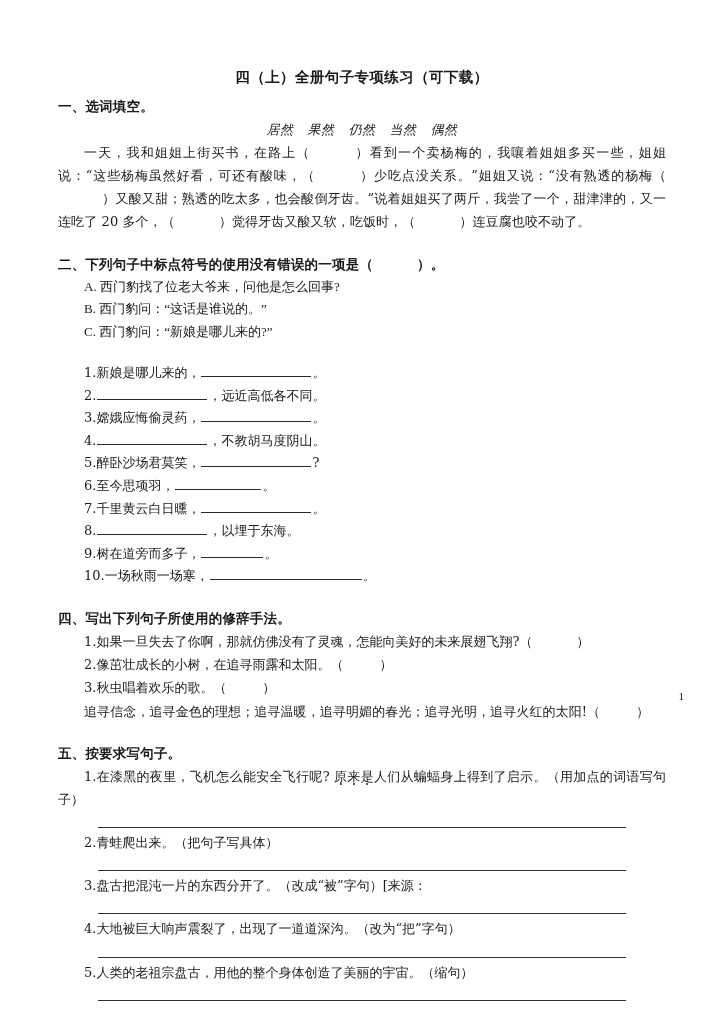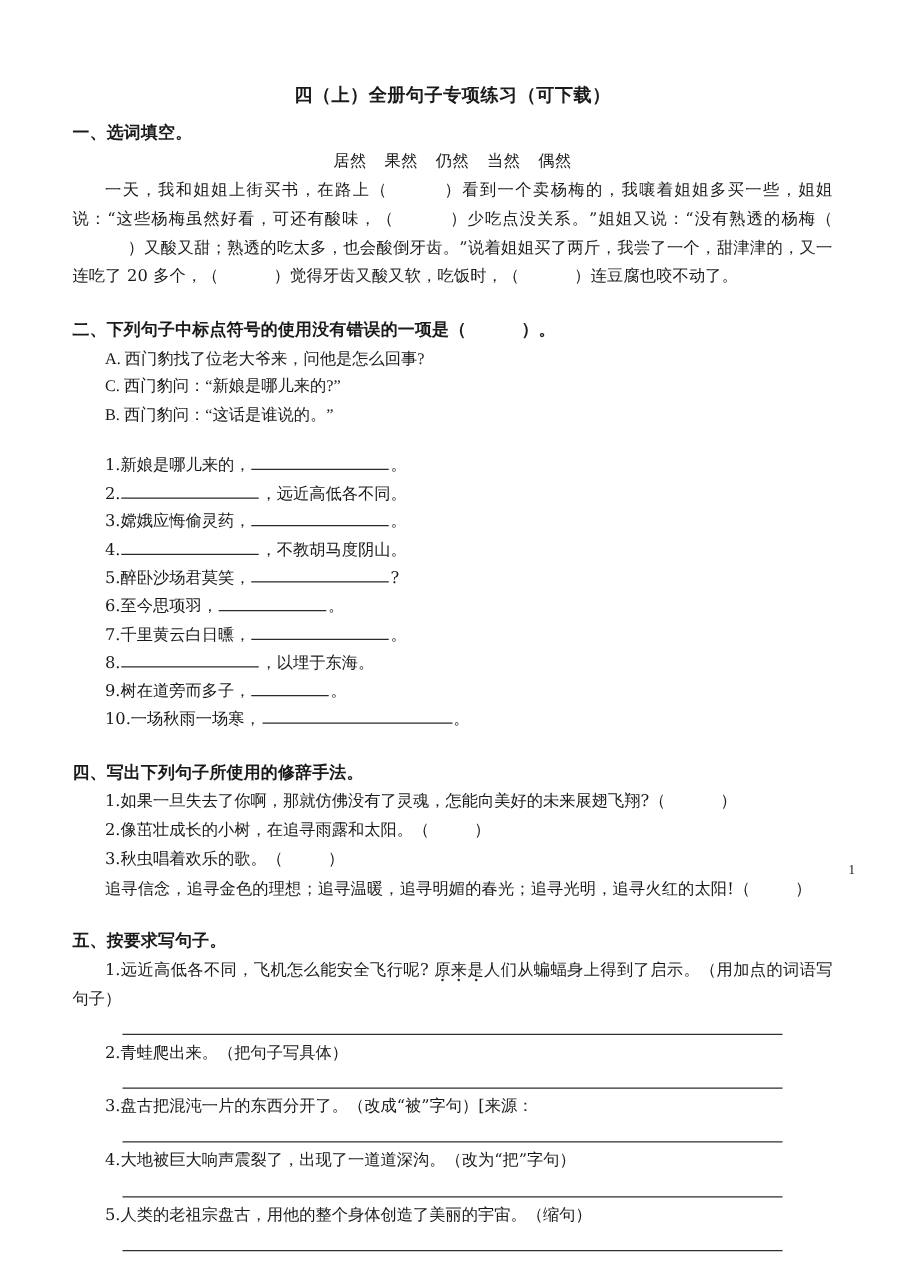--- a/index.html
+++ b/index.html
@@ -47,20 +47,21 @@
     margin: 0;
     letter-spacing: 0.2px;
   }
 
   .word-bank {
     text-align: center;
     font-size: 13px;
     line-height: 1.78;
     letter-spacing: 0.5px;
     margin: 0;
+    font-style: italic;
   }
   .word-bank span { margin: 0 7px; }
 
   .para {
     font-size: 13px;
     line-height: 1.78;
     text-align: justify;
     margin: 0;
     letter-spacing: 0.1px;
   }
@@ -163,22 +164,22 @@
       </div>
       <div class="para indent"><span>一天，我和姐姐上街买书，在路上（</span><span class="paren"></span><span>）看到一个卖杨梅的，我嚷着姐姐多买一些，姐姐说：“这些杨梅虽然好看，可还有酸味，（</span><span class="paren"></span><span>）少吃点没关系。”姐姐又说：“没有熟透的杨梅（</span><span class="paren"></span><span>）又酸又甜；熟透的吃太多，也会酸倒牙齿。”说着姐姐买了两斤，我尝了一个，甜津津的，又一连吃了 20 多个，（</span><span class="paren"></span><span>）觉得牙齿又酸又软，吃饭时，（</span><span class="paren"></span><span>）连豆腐也咬不动了。</span></div>
     </div>
 
     <div class="gap-lg"></div>
 
     <div class="section">
       <div class="section-heading"><span>二、下列句子中标点符号的使用没有错误的一项是（</span><span class="paren"></span><span>）。</span></div>
       <div class="opt-list">
         <div class="opt-line">A. 西门豹找了位老大爷来，问他是怎么回事?</div>
+        <div class="opt-line">B. 西门豹问：“这话是谁说的。”</div>
         <div class="opt-line">C. 西门豹问：“新娘是哪儿来的?”</div>
-        <div class="opt-line">B. 西门豹问：“这话是谁说的。”</div>
       </div>
     </div>
 
     <div class="gap-lg"></div>
 
     <div class="section">
       <div>
         <div class="num-line"><span>1.</span><span>新娘是哪儿来的，</span><span class="blank w-md"></span><span>。</span></div>
         <div class="num-line"><span>2.</span><span></span><span class="blank w-md"></span><span>，远近高低各不同。</span></div>
         <div class="num-line"><span>3.</span><span>嫦娥应悔偷灵药，</span><span class="blank w-md"></span><span>。</span></div>
@@ -201,21 +202,21 @@
       <div class="q-text"><span>3.</span><span>秋虫唱着欢乐的歌。（</span><span class="paren-sm"></span><span>）</span></div>
       <div class="para indent"><span>追寻信念，追寻金色的理想；追寻温暖，追寻明媚的春光；追寻光明，追寻火红的太阳!（</span><span class="paren-sm"></span><span>）</span></div>
     </div>
 
     <div class="gap-lg"></div>
 
     <div class="section">
       <div class="section-heading">五、按要求写句子。</div>
 
       <div class="q-block">
-        <div class="q-text wrap"><span>1.</span><span>远近高低各不同，飞机怎么能安全飞行呢? </span><span><span class="emph">原</span><span class="emph">来</span><span class="emph">是</span></span><span>人们从蝙蝠身上得到了启示。（用加点的词语写句子）</span></div>
+        <div class="q-text wrap"><span>1.</span><span>在漆黑的夜里，飞机怎么能安全飞行呢? </span><span><span class="emph">原</span><span class="emph">来</span><span class="emph">是</span></span><span>人们从蝙蝠身上得到了启示。（用加点的词语写句子）</span></div>
         <hr class="answer-rule">
       </div>
 
       <div class="q-block">
         <div class="q-text"><span>2.</span><span>青蛙爬出来。（把句子写具体）</span></div>
         <hr class="answer-rule">
       </div>
 
       <div class="q-block">
         <div class="q-text"><span>3.</span><span>盘古把混沌一片的东西分开了。（改成“被”字句）[来源：</span></div>

